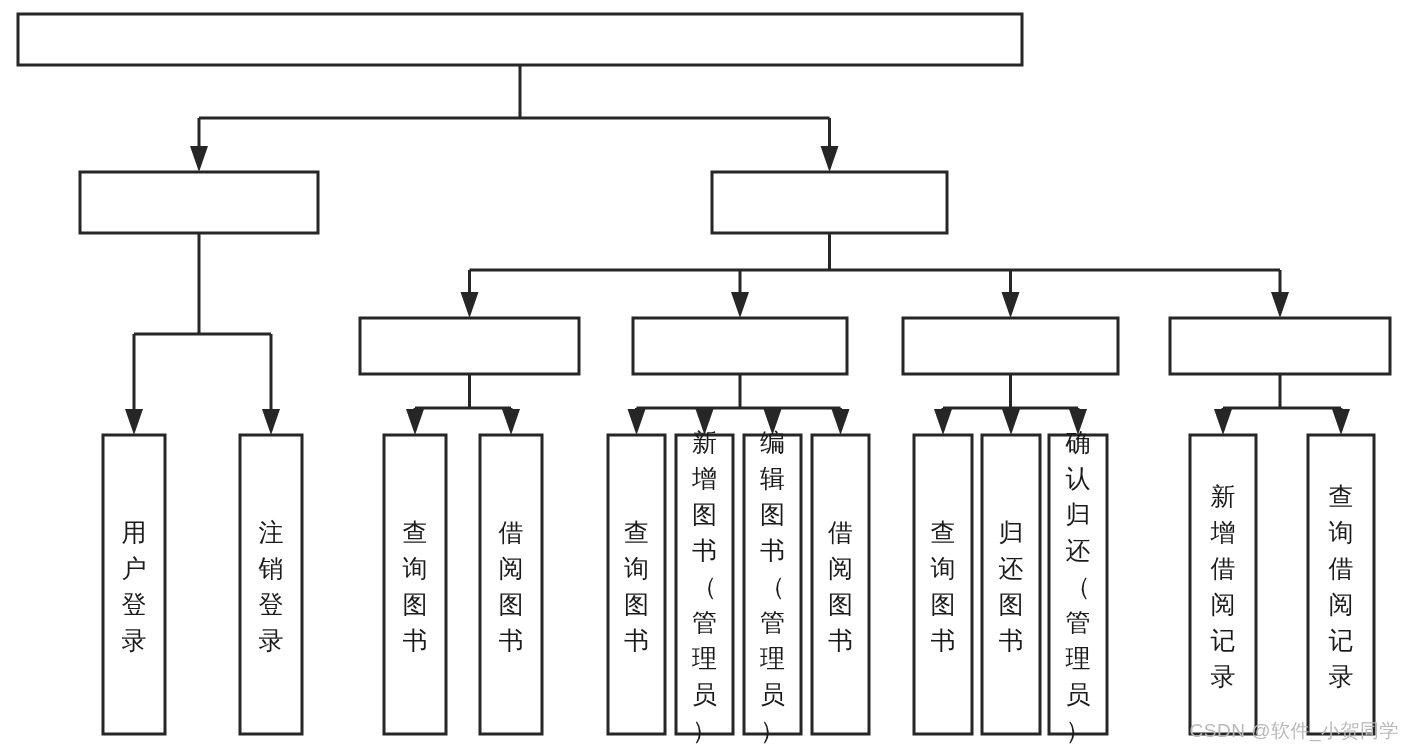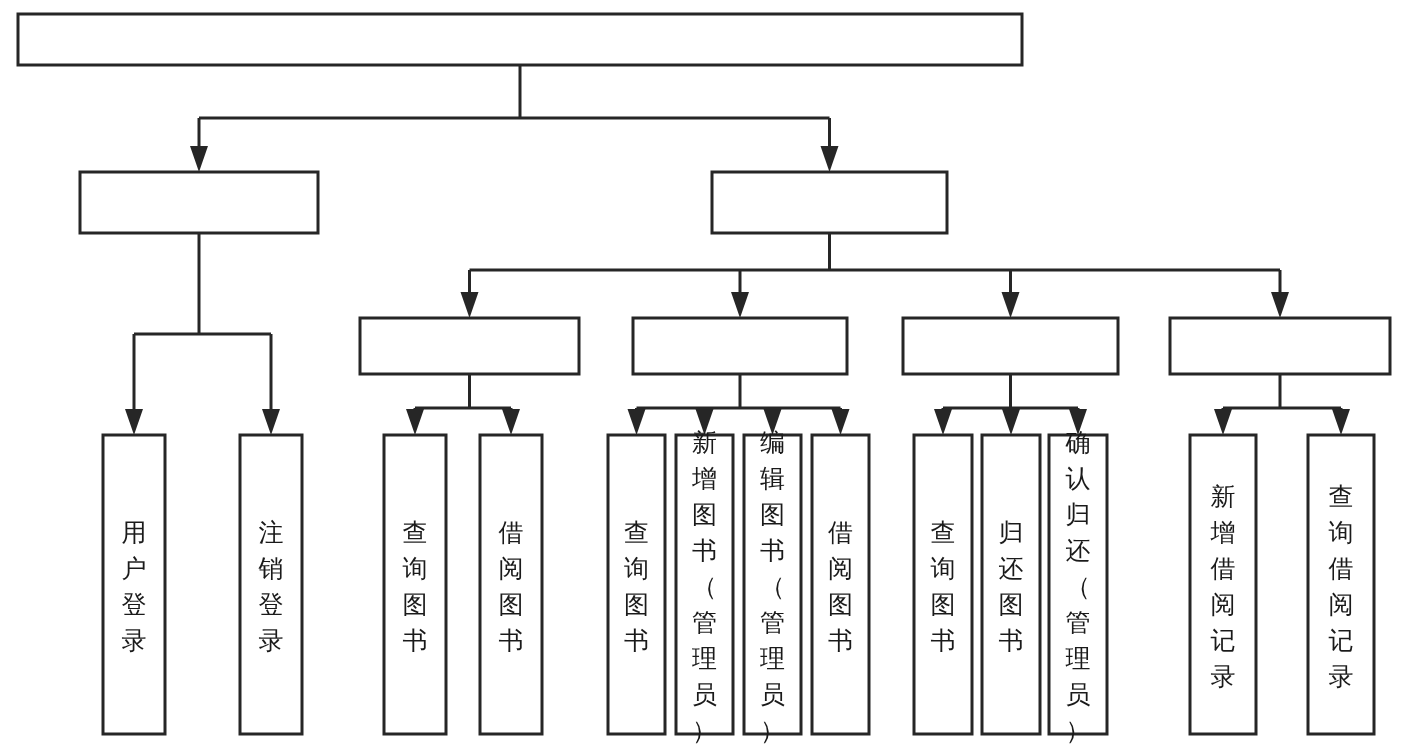--- a/index.html
+++ b/index.html
@@ -149,13 +149,14 @@
         <g>
           <rect x="1190" y="435" width="66" height="299" class="node-rect"></rect>
           <text x="1223" y="504.5" class="leaf-label"><tspan x="1223" dy="0">新</tspan><tspan x="1223" dy="36">增</tspan><tspan x="1223" dy="36">借</tspan><tspan x="1223" dy="36">阅</tspan><tspan x="1223" dy="36">记</tspan><tspan x="1223" dy="36">录</tspan></text>
         </g>
         <g>
           <rect x="1308" y="435" width="66" height="299" class="node-rect"></rect>
           <text x="1341" y="504.5" class="leaf-label"><tspan x="1341" dy="0">查</tspan><tspan x="1341" dy="36">询</tspan><tspan x="1341" dy="36">借</tspan><tspan x="1341" dy="36">阅</tspan><tspan x="1341" dy="36">记</tspan><tspan x="1341" dy="36">录</tspan></text>
         </g>
       </g>
   </svg>
+  <div class="watermark">CSDN @软件_小贺同学</div>
 </div>
 
 </body></html>

